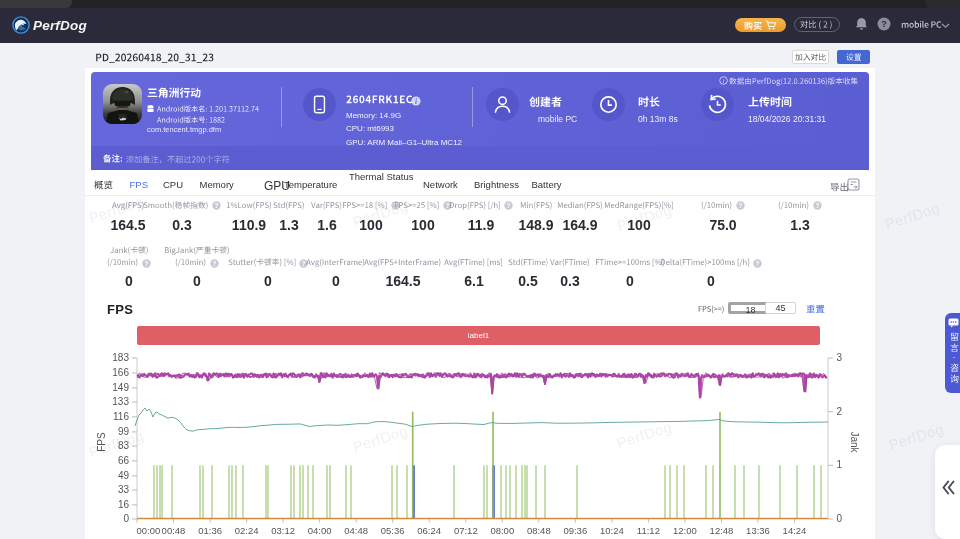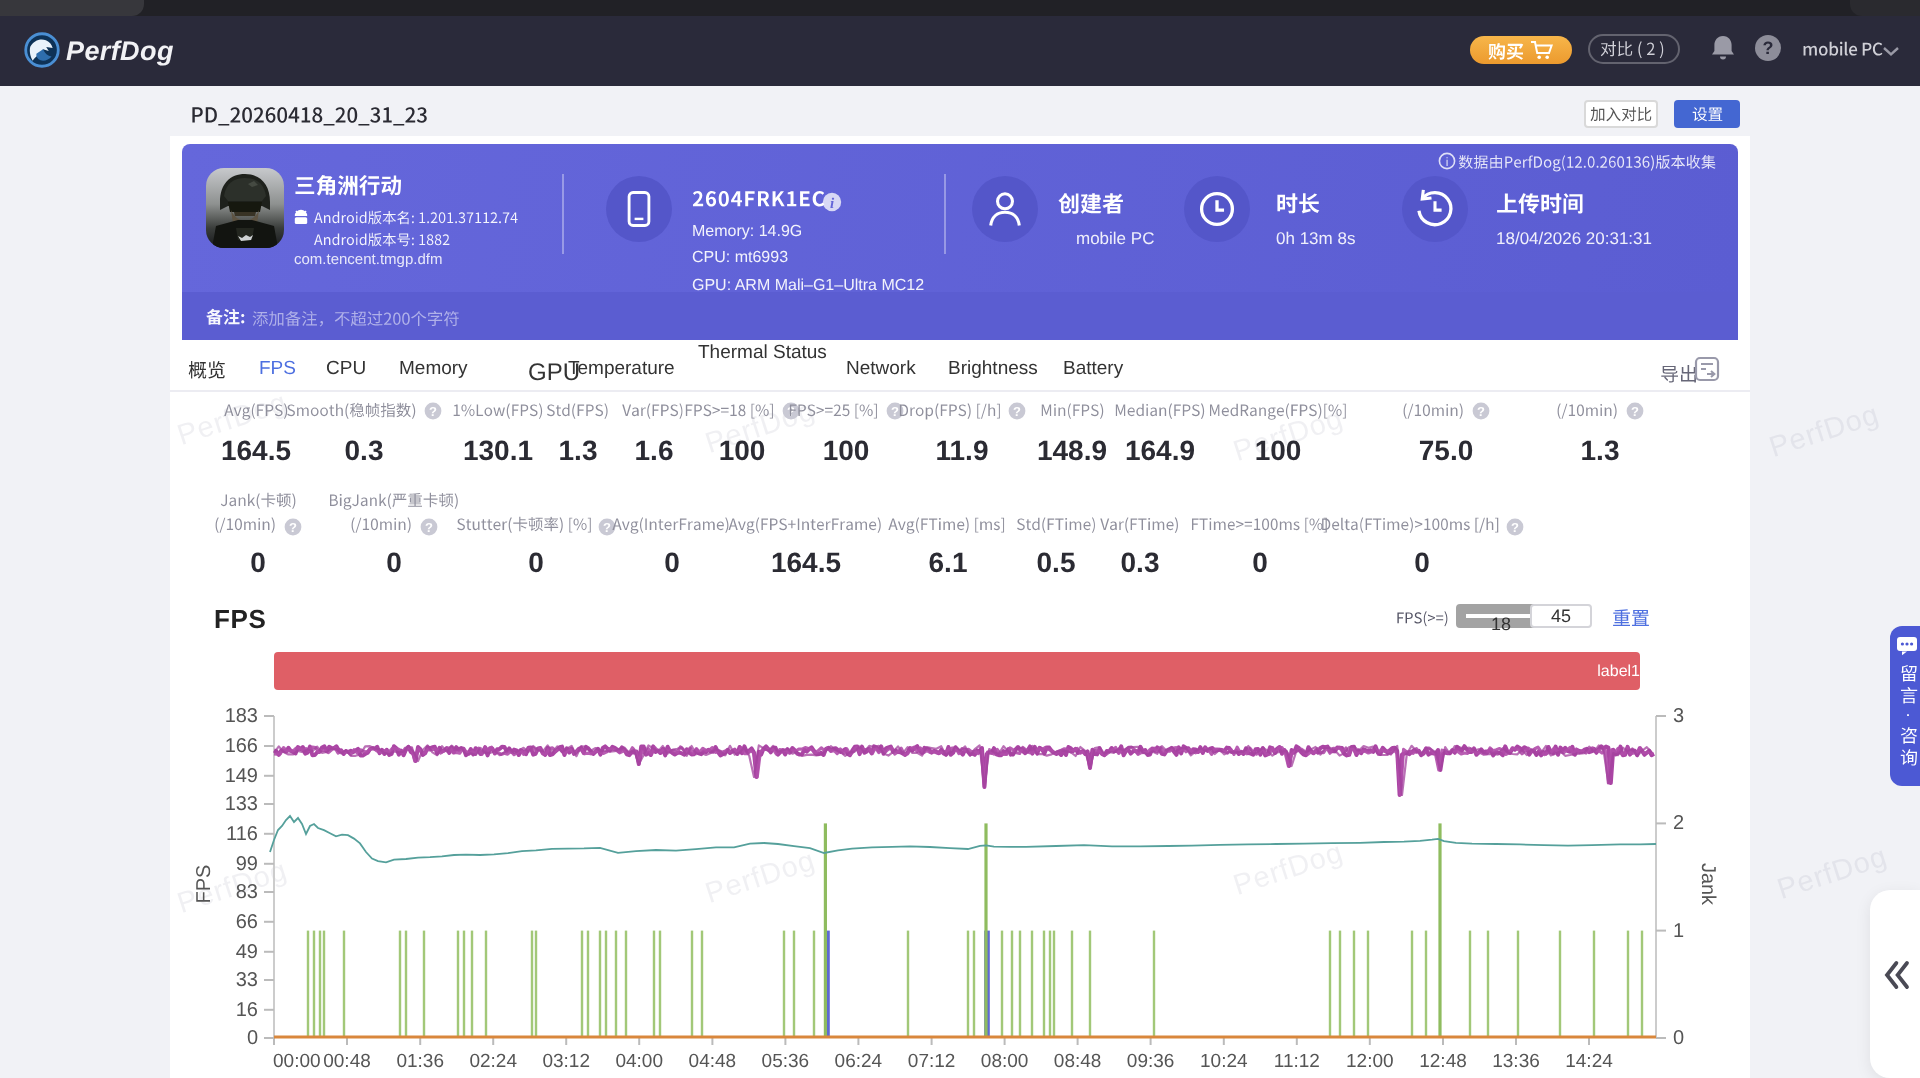--- a/index.html
+++ b/index.html
@@ -235,21 +235,21 @@
 <svg class="abs" style="left:211.7px;top:201px" width="9" height="9" viewBox="0 0 9 9">
     <circle cx="4.5" cy="4.5" r="4.2" fill="#c9c9d4"></circle>
     <text x="4.5" y="6.9" text-anchor="middle" font-size="6.5" font-weight="bold" fill="#fff" font-family="Liberation Sans">?</text>
   </svg>
 <div class="abs" style="left:182px;top:217px;transform:translateX(-50%);font-size:14px;font-weight:bold;color:#2b2b33">0.3</div>
 <div class="abs" style="left:226.0524px;top:200.5px;">
     <svg width="45.9" height="8.7" viewBox="0 -7.02 45.9 8.74" style="display:block;overflow:visible">
       <path d="M0.7 0.0H3.8V-0.6H2.7V-5.7H2.1C1.8 -5.5 1.5 -5.4 0.9 -5.3V-4.9H2.0V-0.6H0.7Z M5.9 -2.2C6.7 -2.2 7.2 -2.9 7.2 -4.0C7.2 -5.2 6.7 -5.8 5.9 -5.8C5.1 -5.8 4.6 -5.2 4.6 -4.0C4.6 -2.9 5.1 -2.2 5.9 -2.2ZM5.9 -2.7C5.5 -2.7 5.2 -3.1 5.2 -4.0C5.2 -4.9 5.5 -5.4 5.9 -5.4C6.4 -5.4 6.7 -4.9 6.7 -4.0C6.7 -3.1 6.4 -2.7 5.9 -2.7ZM6.1 0.1H6.6L9.7 -5.8H9.3ZM9.9 0.1C10.7 0.1 11.2 -0.6 11.2 -1.7C11.2 -2.9 10.7 -3.5 9.9 -3.5C9.1 -3.5 8.6 -2.9 8.6 -1.7C8.6 -0.6 9.1 0.1 9.9 0.1ZM9.9 -0.3C9.5 -0.3 9.1 -0.8 9.1 -1.7C9.1 -2.6 9.5 -3.1 9.9 -3.1C10.4 -3.1 10.7 -2.6 10.7 -1.7C10.7 -0.8 10.4 -0.3 9.9 -0.3Z M12.3 0.0H15.5V-0.6H13.0V-5.7H12.3Z M18.1 0.1C19.1 0.1 20.1 -0.7 20.1 -2.1C20.1 -3.5 19.1 -4.3 18.1 -4.3C17.1 -4.3 16.2 -3.5 16.2 -2.1C16.2 -0.7 17.1 0.1 18.1 0.1ZM18.1 -0.5C17.4 -0.5 16.9 -1.1 16.9 -2.1C16.9 -3.1 17.4 -3.7 18.1 -3.7C18.8 -3.7 19.3 -3.1 19.3 -2.1C19.3 -1.1 18.8 -0.5 18.1 -0.5Z M21.9 0.0H22.7L23.3 -2.3C23.4 -2.7 23.5 -3.1 23.6 -3.5H23.6C23.7 -3.1 23.8 -2.7 23.9 -2.3L24.5 0.0H25.4L26.5 -4.2H25.8L25.2 -1.8C25.1 -1.4 25.1 -1.0 25.0 -0.6H24.9C24.8 -1.0 24.7 -1.4 24.6 -1.8L24.0 -4.2H23.3L22.6 -1.8C22.5 -1.4 22.4 -1.0 22.3 -0.6H22.3C22.2 -1.0 22.1 -1.4 22.0 -1.8L21.4 -4.2H20.7Z M28.6 1.5 29.0 1.3C28.4 0.2 28.0 -1.1 28.0 -2.4C28.0 -3.7 28.4 -5.1 29.0 -6.2L28.6 -6.4C27.9 -5.2 27.4 -4.0 27.4 -2.4C27.4 -0.9 27.9 0.4 28.6 1.5Z M30.2 0.0H30.9V-2.6H33.1V-3.2H30.9V-5.1H33.4V-5.7H30.2Z M34.5 0.0H35.2V-2.3H36.1C37.4 -2.3 38.2 -2.8 38.2 -4.0C38.2 -5.3 37.4 -5.7 36.1 -5.7H34.5ZM35.2 -2.9V-5.1H36.0C37.0 -5.1 37.5 -4.9 37.5 -4.0C37.5 -3.2 37.0 -2.9 36.0 -2.9Z M41.0 0.1C42.2 0.1 42.9 -0.6 42.9 -1.5C42.9 -2.4 42.4 -2.8 41.7 -3.0L40.9 -3.4C40.5 -3.6 40.0 -3.8 40.0 -4.4C40.0 -4.9 40.4 -5.2 41.1 -5.2C41.6 -5.2 42.0 -5.0 42.4 -4.7L42.7 -5.1C42.3 -5.5 41.7 -5.8 41.1 -5.8C40.0 -5.8 39.2 -5.2 39.2 -4.3C39.2 -3.5 39.9 -3.1 40.4 -2.8L41.2 -2.5C41.8 -2.2 42.2 -2.1 42.2 -1.5C42.2 -0.9 41.7 -0.5 41.0 -0.5C40.4 -0.5 39.8 -0.8 39.4 -1.2L39.0 -0.7C39.5 -0.2 40.2 0.1 41.0 0.1Z M44.0 1.5C44.7 0.4 45.2 -0.9 45.2 -2.4C45.2 -4.0 44.7 -5.2 44.0 -6.4L43.6 -6.2C44.3 -5.1 44.6 -3.7 44.6 -2.4C44.6 -1.1 44.3 0.2 43.6 1.3Z" fill="#8f8f9c"></path>
     </svg>
   </div>
-<div class="abs" style="left:249px;top:217px;transform:translateX(-50%);font-size:14px;font-weight:bold;color:#2b2b33">130.1</div>
+<div class="abs" style="left:249px;top:217px;transform:translateX(-50%);font-size:14px;font-weight:bold;color:#2b2b33">110.9</div>
 <div class="abs" style="left:273.205px;top:200.5px;">
     <svg width="31.6" height="8.7" viewBox="0 -7.02 31.6 8.74" style="display:block;overflow:visible">
       <path d="M2.4 0.1C3.6 0.1 4.3 -0.6 4.3 -1.5C4.3 -2.4 3.8 -2.8 3.1 -3.0L2.3 -3.4C1.9 -3.6 1.4 -3.8 1.4 -4.4C1.4 -4.9 1.8 -5.2 2.4 -5.2C3.0 -5.2 3.4 -5.0 3.7 -4.7L4.1 -5.1C3.7 -5.5 3.1 -5.8 2.4 -5.8C1.4 -5.8 0.6 -5.2 0.6 -4.3C0.6 -3.5 1.3 -3.1 1.8 -2.8L2.6 -2.5C3.2 -2.2 3.6 -2.1 3.6 -1.5C3.6 -0.9 3.1 -0.5 2.4 -0.5C1.8 -0.5 1.2 -0.8 0.8 -1.2L0.4 -0.7C0.9 -0.2 1.6 0.1 2.4 0.1Z M6.7 0.1C7.0 0.1 7.2 0.0 7.5 -0.1L7.3 -0.6C7.2 -0.5 7.0 -0.5 6.9 -0.5C6.4 -0.5 6.2 -0.8 6.2 -1.3V-3.7H7.4V-4.2H6.2V-5.4H5.6L5.5 -4.2L4.9 -4.2V-3.7H5.5V-1.3C5.5 -0.5 5.8 0.1 6.7 0.1Z M9.8 0.1C10.3 0.1 10.7 -0.2 11.0 -0.5H11.1L11.1 0.0H11.7V-6.2H11.0V-4.6L11.0 -3.9C10.7 -4.2 10.3 -4.3 9.8 -4.3C8.9 -4.3 8.0 -3.5 8.0 -2.1C8.0 -0.7 8.7 0.1 9.8 0.1ZM9.9 -0.5C9.2 -0.5 8.7 -1.1 8.7 -2.1C8.7 -3.1 9.3 -3.7 10.0 -3.7C10.3 -3.7 10.6 -3.6 11.0 -3.3V-1.1C10.6 -0.7 10.3 -0.5 9.9 -0.5Z M14.3 1.5 14.7 1.3C14.1 0.2 13.7 -1.1 13.7 -2.4C13.7 -3.7 14.1 -5.1 14.7 -6.2L14.3 -6.4C13.6 -5.2 13.1 -4.0 13.1 -2.4C13.1 -0.9 13.6 0.4 14.3 1.5Z M15.8 0.0H16.6V-2.6H18.8V-3.2H16.6V-5.1H19.1V-5.7H15.8Z M20.2 0.0H20.9V-2.3H21.8C23.1 -2.3 23.9 -2.8 23.9 -4.0C23.9 -5.3 23.1 -5.7 21.8 -5.7H20.2ZM20.9 -2.9V-5.1H21.7C22.7 -5.1 23.2 -4.9 23.2 -4.0C23.2 -3.2 22.7 -2.9 21.7 -2.9Z M26.7 0.1C27.9 0.1 28.6 -0.6 28.6 -1.5C28.6 -2.4 28.1 -2.8 27.4 -3.0L26.6 -3.4C26.2 -3.6 25.7 -3.8 25.7 -4.4C25.7 -4.9 26.1 -5.2 26.7 -5.2C27.3 -5.2 27.7 -5.0 28.0 -4.7L28.4 -5.1C28.0 -5.5 27.4 -5.8 26.7 -5.8C25.7 -5.8 24.9 -5.2 24.9 -4.3C24.9 -3.5 25.6 -3.1 26.1 -2.8L26.9 -2.5C27.5 -2.2 27.9 -2.1 27.9 -1.5C27.9 -0.9 27.4 -0.5 26.7 -0.5C26.1 -0.5 25.5 -0.8 25.1 -1.2L24.7 -0.7C25.2 -0.2 25.9 0.1 26.7 0.1Z M29.7 1.5C30.4 0.4 30.9 -0.9 30.9 -2.4C30.9 -4.0 30.4 -5.2 29.7 -6.4L29.3 -6.2C30.0 -5.1 30.3 -3.7 30.3 -2.4C30.3 -1.1 30.0 0.2 29.3 1.3Z" fill="#8f8f9c"></path>
     </svg>
   </div>
 <div class="abs" style="left:289px;top:217px;transform:translateX(-50%);font-size:14px;font-weight:bold;color:#2b2b33">1.3</div>
 <div class="abs" style="left:311.4663px;top:200.5px;">
     <svg width="31.1" height="8.7" viewBox="0 -7.02 31.1 8.74" style="display:block;overflow:visible">
       <path d="M1.8 0.0H2.7L4.5 -5.7H3.8L2.8 -2.6C2.6 -1.9 2.5 -1.4 2.3 -0.7H2.2C2.0 -1.4 1.9 -1.9 1.7 -2.6L0.8 -5.7H0.0Z M6.2 0.1C6.7 0.1 7.2 -0.2 7.6 -0.5H7.6L7.7 0.0H8.3V-2.6C8.3 -3.7 7.8 -4.3 6.8 -4.3C6.1 -4.3 5.5 -4.0 5.1 -3.8L5.4 -3.3C5.7 -3.5 6.2 -3.8 6.7 -3.8C7.4 -3.8 7.5 -3.2 7.5 -2.7C5.7 -2.5 4.9 -2.0 4.9 -1.1C4.9 -0.3 5.5 0.1 6.2 0.1ZM6.4 -0.5C6.0 -0.5 5.6 -0.7 5.6 -1.1C5.6 -1.7 6.1 -2.0 7.5 -2.2V-1.0C7.1 -0.7 6.8 -0.5 6.4 -0.5Z M9.6 0.0H10.3V-2.7C10.6 -3.4 11.0 -3.7 11.4 -3.7C11.6 -3.7 11.6 -3.7 11.8 -3.6L11.9 -4.3C11.8 -4.3 11.7 -4.3 11.5 -4.3C11.0 -4.3 10.6 -4.0 10.3 -3.5H10.2L10.2 -4.2H9.6Z M13.8 1.5 14.2 1.3C13.5 0.2 13.2 -1.1 13.2 -2.4C13.2 -3.7 13.5 -5.1 14.2 -6.2L13.8 -6.4C13.0 -5.2 12.6 -4.0 12.6 -2.4C12.6 -0.9 13.0 0.4 13.8 1.5Z M15.3 0.0H16.0V-2.6H18.2V-3.2H16.0V-5.1H18.6V-5.7H15.3Z M19.6 0.0H20.4V-2.3H21.3C22.5 -2.3 23.4 -2.8 23.4 -4.0C23.4 -5.3 22.5 -5.7 21.3 -5.7H19.6ZM20.4 -2.9V-5.1H21.2C22.2 -5.1 22.7 -4.9 22.7 -4.0C22.7 -3.2 22.2 -2.9 21.2 -2.9Z M26.2 0.1C27.3 0.1 28.1 -0.6 28.1 -1.5C28.1 -2.4 27.6 -2.8 26.9 -3.0L26.1 -3.4C25.7 -3.6 25.2 -3.8 25.2 -4.4C25.2 -4.9 25.6 -5.2 26.2 -5.2C26.8 -5.2 27.2 -5.0 27.5 -4.7L27.9 -5.1C27.5 -5.5 26.9 -5.8 26.2 -5.8C25.2 -5.8 24.4 -5.2 24.4 -4.3C24.4 -3.5 25.1 -3.1 25.6 -2.8L26.4 -2.5C26.9 -2.2 27.4 -2.1 27.4 -1.5C27.4 -0.9 26.9 -0.5 26.2 -0.5C25.6 -0.5 25.0 -0.8 24.6 -1.2L24.2 -0.7C24.6 -0.2 25.3 0.1 26.2 0.1Z M29.2 1.5C29.9 0.4 30.3 -0.9 30.3 -2.4C30.3 -4.0 29.9 -5.2 29.2 -6.4L28.8 -6.2C29.4 -5.1 29.8 -3.7 29.8 -2.4C29.8 -1.1 29.4 0.2 28.8 1.3Z" fill="#8f8f9c"></path>
     </svg>
@@ -408,28 +408,28 @@
     <circle cx="4.5" cy="4.5" r="4.2" fill="#c9c9d4"></circle>
     <text x="4.5" y="6.9" text-anchor="middle" font-size="6.5" font-weight="bold" fill="#fff" font-family="Liberation Sans">?</text>
   </svg>
 <div class="abs" style="left:711px;top:273px;transform:translateX(-50%);font-size:14px;font-weight:bold;color:#2b2b33">0</div>
 <div class="abs" style="left:107px;top:302px;font-size:13px;font-weight:bold;color:#222;letter-spacing:0.3px">FPS</div>
 <div class="abs" style="left:698px;top:305px;">
     <svg width="26.4" height="8.3" viewBox="0 -6.66 26.4 8.29" style="display:block;overflow:visible">
       <path d="M0.7 0.0H1.4V-2.4H3.5V-3.0H1.4V-4.8H3.9V-5.4H0.7Z M4.8 0.0H5.5V-2.2H6.4C7.6 -2.2 8.4 -2.7 8.4 -3.8C8.4 -5.0 7.6 -5.4 6.4 -5.4H4.8ZM5.5 -2.7V-4.9H6.3C7.2 -4.9 7.7 -4.6 7.7 -3.8C7.7 -3.1 7.3 -2.7 6.3 -2.7Z M11.0 0.1C12.2 0.1 12.9 -0.6 12.9 -1.4C12.9 -2.2 12.4 -2.6 11.7 -2.9L11.0 -3.2C10.6 -3.4 10.1 -3.6 10.1 -4.1C10.1 -4.6 10.5 -4.9 11.1 -4.9C11.6 -4.9 12.0 -4.7 12.3 -4.4L12.7 -4.9C12.3 -5.2 11.7 -5.5 11.1 -5.5C10.1 -5.5 9.4 -4.9 9.4 -4.1C9.4 -3.3 10.0 -2.9 10.5 -2.7L11.3 -2.4C11.8 -2.1 12.2 -1.9 12.2 -1.4C12.2 -0.9 11.7 -0.5 11.0 -0.5C10.5 -0.5 9.9 -0.8 9.5 -1.2L9.1 -0.7C9.6 -0.2 10.2 0.1 11.0 0.1Z M14.9 1.5 15.4 1.3C14.7 0.2 14.4 -1.0 14.4 -2.3C14.4 -3.6 14.7 -4.8 15.4 -5.9L14.9 -6.1C14.3 -4.9 13.9 -3.8 13.9 -2.3C13.9 -0.8 14.3 0.3 14.9 1.5Z M16.0 -1.1 19.5 -2.5V-3.0L16.0 -4.4V-3.8L17.7 -3.2L18.8 -2.8V-2.7L17.7 -2.3L16.0 -1.7Z M20.1 -3.4H23.6V-3.9H20.1ZM20.1 -1.6H23.6V-2.1H20.1Z M24.6 1.5C25.3 0.3 25.7 -0.8 25.7 -2.3C25.7 -3.8 25.3 -4.9 24.6 -6.1L24.2 -5.9C24.8 -4.8 25.2 -3.6 25.2 -2.3C25.2 -1.0 24.8 0.2 24.2 1.3Z" fill="#556"></path>
     </svg>
   </div>
-<div class="abs" style="left:728px;top:302px;width:45px;height:11.5px;border:5px solid #a3a3a3;border-radius:2px;background:#fff;text-align:center;font-size:9px;color:#333;line-height:10px">18</div>
+<div class="abs" style="left:728px;top:302px;width:45px;height:11.5px;border:3px solid #a3a3a3;border-radius:2px;background:#fff;text-align:center;font-size:9px;color:#333;line-height:10px">18</div>
 <div class="abs" style="left:765px;top:302px;width:31px;height:11.5px;border:1px solid #d4d4d9;border-radius:2px;background:#fff;text-align:center;font-size:9px;color:#333;line-height:10px">45</div>
 <div class="abs" style="left:805.5px;top:304px;">
     <svg width="19.0" height="10.6" viewBox="0 -8.55 19.0 10.64" style="display:block;overflow:visible">
       <path d="M1.5 -5.1V-2.2H4.4V-1.5H1.2V-0.9H4.4V-0.1H0.5V0.5H9.0V-0.1H5.1V-0.9H8.4V-1.5H5.1V-2.2H8.1V-5.1H5.1V-5.7H9.0V-6.3H5.1V-7.0C6.2 -7.1 7.2 -7.2 8.0 -7.4L7.7 -7.9C6.2 -7.7 3.5 -7.5 1.3 -7.4C1.3 -7.3 1.4 -7.0 1.4 -6.9C2.3 -6.9 3.4 -6.9 4.4 -7.0V-6.3H0.6V-5.7H4.4V-5.1ZM2.2 -3.4H4.4V-2.7H2.2ZM5.1 -3.4H7.3V-2.7H5.1ZM2.2 -4.6H4.4V-3.9H2.2ZM5.1 -4.6H7.3V-3.9H5.1Z M15.7 -7.1H17.3V-6.3H15.7ZM13.5 -7.1H15.0V-6.3H13.5ZM11.3 -7.1H12.8V-6.3H11.3ZM11.3 -4.1V-0.1H10.0V0.5H18.5V-0.1H17.2V-4.1H14.2L14.3 -4.6H18.3V-5.2H14.4L14.5 -5.7H18.0V-7.6H10.6V-5.7H13.8L13.7 -5.2H10.1V-4.6H13.6L13.5 -4.1ZM12.0 -0.1V-0.6H16.5V-0.1ZM12.0 -2.6H16.5V-2.1H12.0ZM12.0 -3.0V-3.6H16.5V-3.0ZM12.0 -1.6H16.5V-1.1H12.0Z" fill="#4d6fe0"></path>
     </svg>
   </div>
-<div class="abs" style="left:137px;top:326px;width:683px;height:19px;background:#df5f66;border-radius:2px;text-align:right;color:#fff;font-size:8px;line-height:19px">label1</div>
+<div class="abs" style="left:137px;top:326px;width:683px;height:19px;background:#df5f66;border-radius:2px;text-align:center;color:#fff;font-size:8px;line-height:19px">label1</div>
 <svg class="abs" style="left:85px;top:345px" width="790" height="194" viewBox="0 0 790 194">
     <g transform="translate(-85,-345)">
       <path d="M137.0 358.0 V519.0 M828.0 358.0 V519.0" stroke="#ccc" stroke-width="1" fill="none"></path>
       <text x="129" y="522.0" text-anchor="end" font-size="10" fill="#555" font-family="Liberation Sans">0</text>
       <path d="M132 519.0 H137" stroke="#bbb" stroke-width="1"></path>
       <text x="129" y="507.9" text-anchor="end" font-size="10" fill="#555" font-family="Liberation Sans">16</text>
       <path d="M132 504.9 H137" stroke="#bbb" stroke-width="1"></path>
       <text x="129" y="493.0" text-anchor="end" font-size="10" fill="#555" font-family="Liberation Sans">33</text>
       <path d="M132 490.0 H137" stroke="#bbb" stroke-width="1"></path>
       <text x="129" y="478.9" text-anchor="end" font-size="10" fill="#555" font-family="Liberation Sans">49</text>

